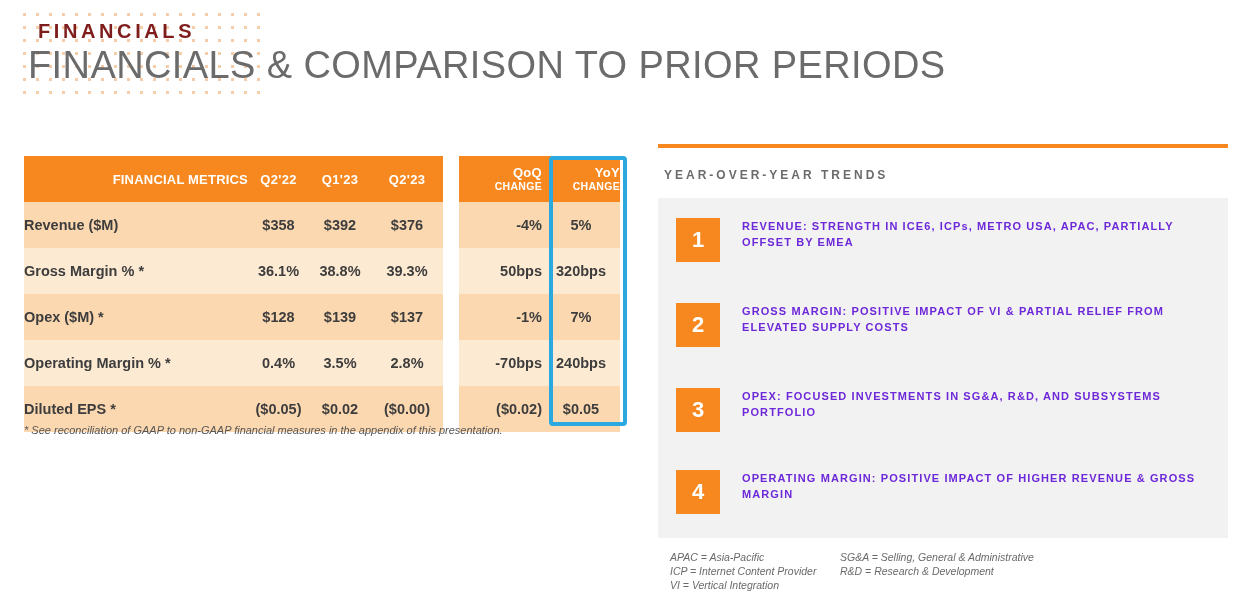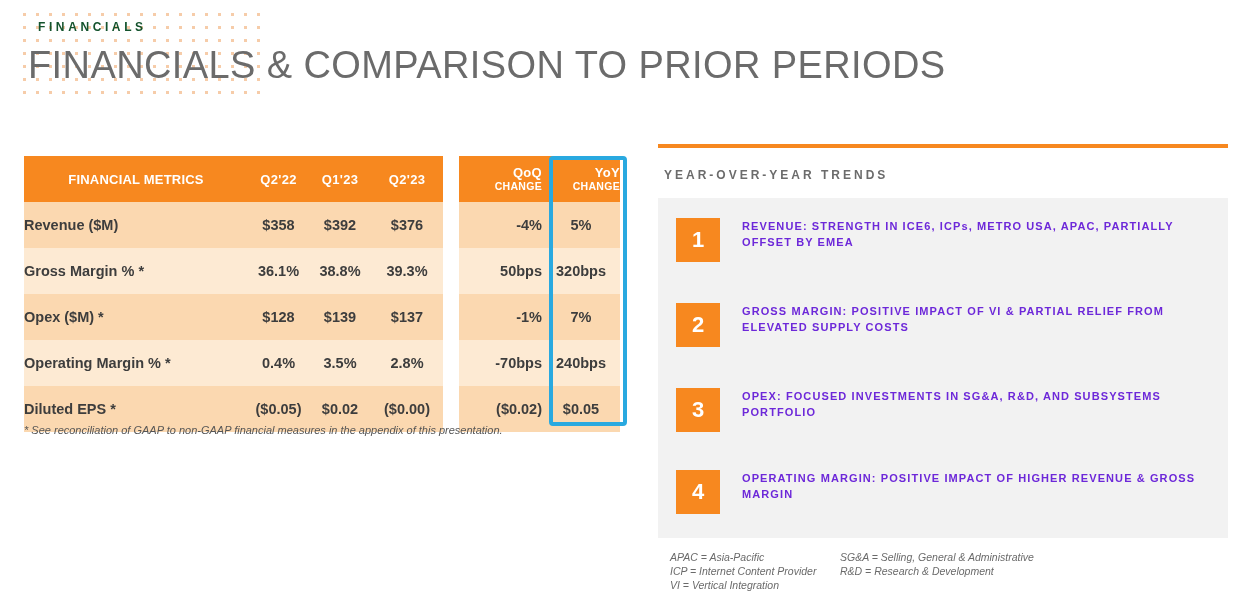--- a/index.html
+++ b/index.html
@@ -24,24 +24,24 @@
     height: 88px;
     background-image: radial-gradient(#f5c9a4 1.6px, transparent 1.7px);
     background-size: 13px 13px;
     background-position: 0 0;
     opacity: 0.95;
   }
   #eyebrow {
     position: absolute;
     left: 38px;
     top: 20px;
-    font-size: 12px;
+    font-size: 20px;
     font-weight: bold;
     letter-spacing: 3.6px;
-    color: #14532d;
+    color: #7f1d1d;
   }
   #page-title {
     position: absolute;
     left: 28px;
     top: 44px;
     font-size: 38px;
     font-weight: normal;
     letter-spacing: 0.4px;
     color: #6b6b6b;
     white-space: nowrap;
@@ -68,21 +68,21 @@
   }
   thead th {
     background: #f7881f;
     color: #ffffff;
     font-size: 13px;
     font-weight: bold;
     letter-spacing: .3px;
     height: 50px;
   }
   th.metrics-head {
-    text-align: center;
+    text-align: right;
     padding-left: 10px;
     letter-spacing: .2px;
   }
   th.num-head { text-align: center; }
   th.sub-head {
     text-align: right;
     line-height: 1.15;
   }
   th.sub-head .small {
     display: block;

